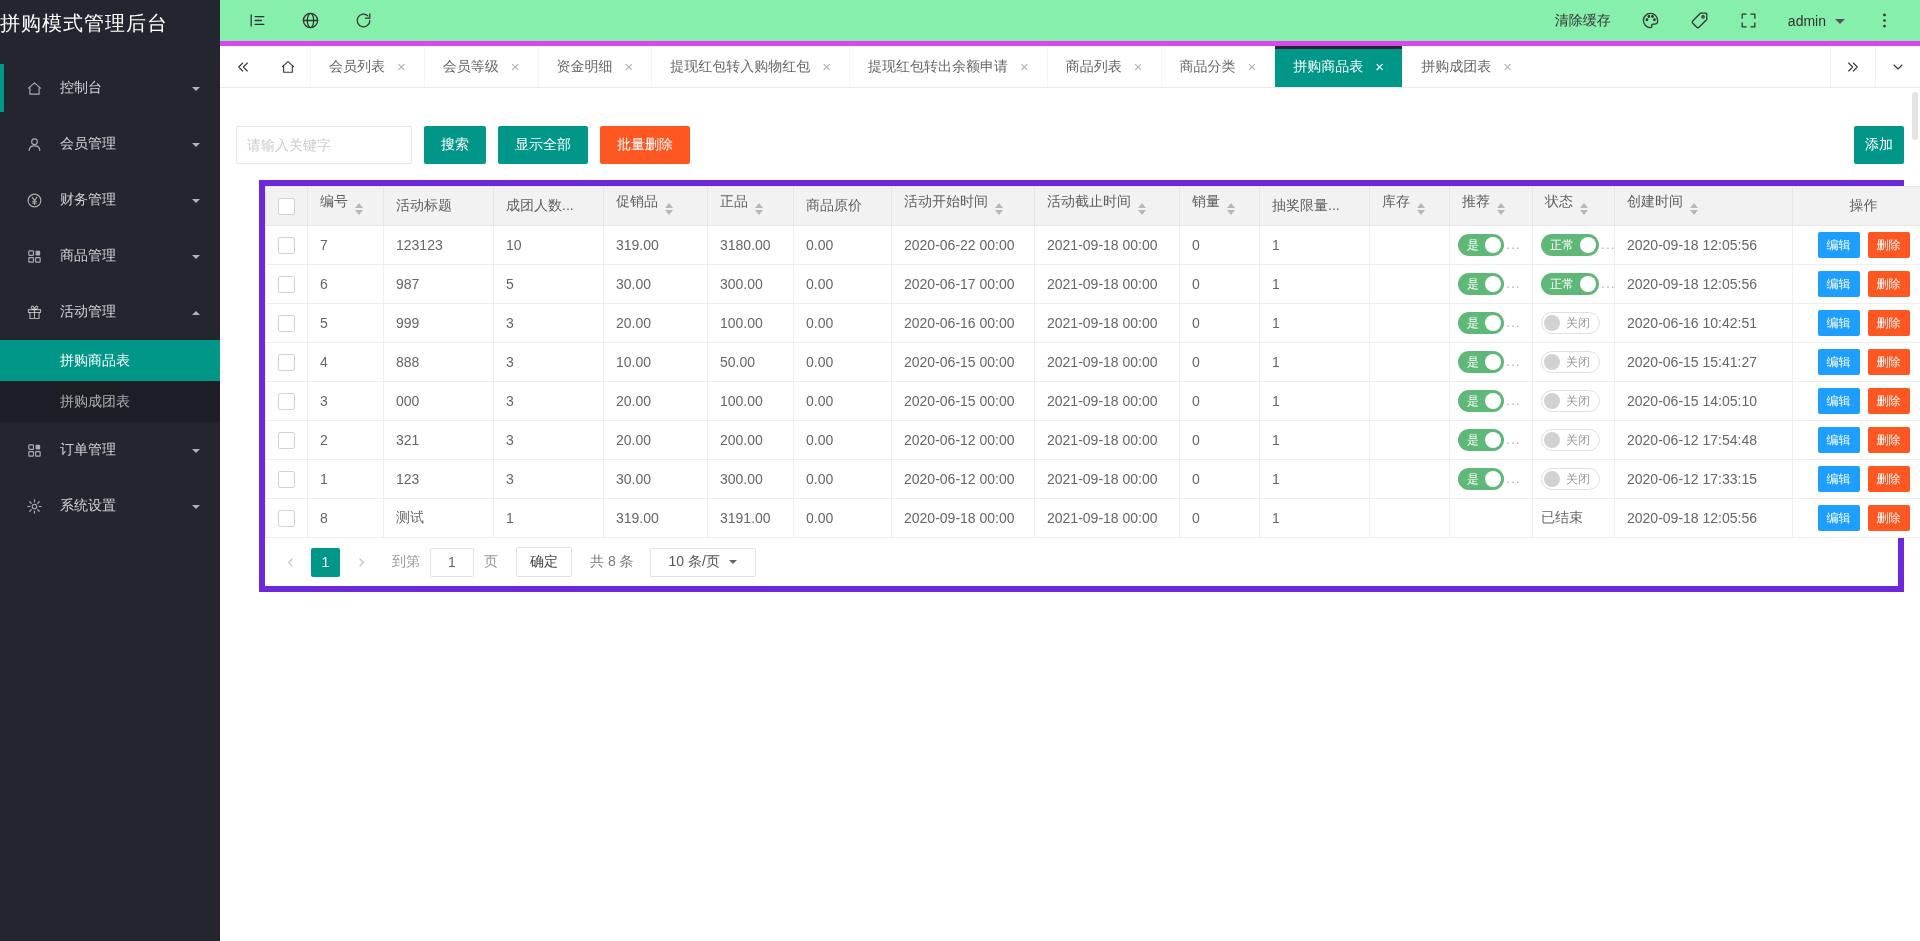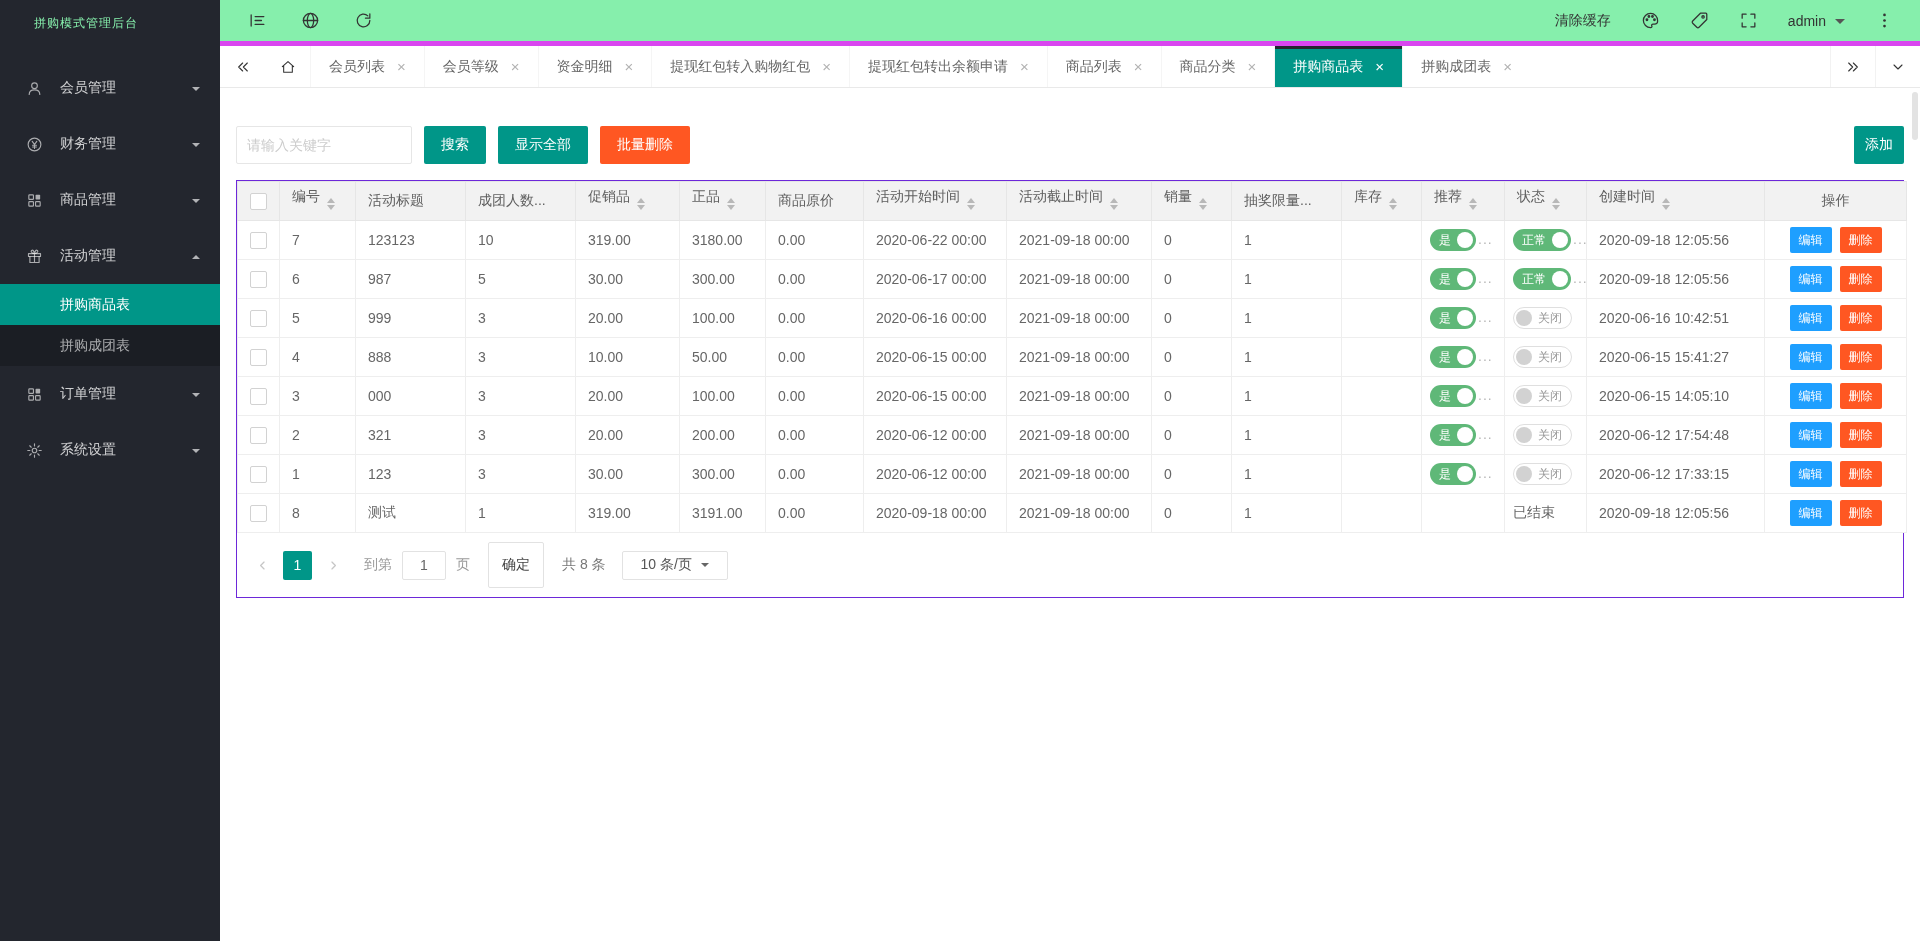--- a/index.html
+++ b/index.html
@@ -2,21 +2,21 @@
 <html><head>
 <meta charset="utf-8">
 <style>
   * { box-sizing: border-box; margin: 0; padding: 0; }
   html,body { width:1920px; height:941px; overflow:hidden; }
   body { font-family:"Liberation Sans","DejaVu Sans",sans-serif; font-size:14px; color:#666; background:#fff; }
   .app { display:flex; width:100%; height:100%; }
 
   
   .sidebar { width:220px; flex-shrink:0; background:#23262e; height:100%; }
-  .logo { height:46px; line-height:46px; padding-left:34px; color:#86efac; font-size:12px; letter-spacing:1px; }
+  .logo { height:46px; line-height:46px; color:#ffffff; font-size:20px; letter-spacing:1px; }
   .menu { padding-top:14px; }
   .menu-item { position:relative; height:56px; display:flex; align-items:center; padding:0 20px 0 26px; color:rgba(255,255,255,.78); cursor:pointer; }
   .menu-item.accent::before { content:""; position:absolute; left:0; top:4px; bottom:4px; width:4px; background:#009688; }
   .menu-item .ic { width:17px; height:17px; margin-right:17px; color:rgba(255,255,255,.62); flex-shrink:0; }
   .menu-item .lbl { flex:1; }
   .caret { width:0; height:0; border:4px solid transparent; }
   .caret.down { border-top-color:rgba(255,255,255,.65); margin-top:5px; }
   .caret.up { border-bottom-color:rgba(255,255,255,.65); margin-top:-3px; }
   .submenu { background:#1b1e24; }
   .submenu-item { height:41px; line-height:41px; padding-left:60px; color:rgba(255,255,255,.62); cursor:pointer; }
@@ -54,21 +54,21 @@
 
   .toolbar { margin-top:22px; display:flex; align-items:center; }
   .search-input { width:176px; height:38px; border:1px solid #e6e6e6; border-radius:2px; padding:0 10px; font-size:14px; color:#666; outline:none; font-family:inherit; }
   .search-input::placeholder { color:#ccc; }
   .btn { height:38px; border:none; border-radius:2px; color:#fff; font-size:14px; cursor:pointer; margin-left:12px; padding:0 17px; font-family:inherit; }
   .btn.teal { background:#009688; }
   .btn.orange { background:#FF5722; }
   .btn.add { margin-left:auto; padding:0 11px; }
 
   
-  .table-wrap { margin-top:16px; border:1px solid #6d28d9; }
+  .table-wrap { margin-top:16px; border:6px solid #6d28d9;margin-left:23px; }
   table { width:100%; border-collapse:collapse; table-layout:fixed; }
   thead th { background:#f2f2f2; height:39px; font-weight:normal; text-align:left; padding:0 12px; border:1px solid #e6e6e6; color:#5f5f5f; font-size:14px; white-space:nowrap; overflow:hidden; }
   thead th.c-center { text-align:center; padding:0; }
   tbody td { height:39px; padding:0 12px; border:1px solid #eee; font-size:14px; color:#666; white-space:nowrap; overflow:hidden; background:#fff; }
   tbody td.c-center { text-align:center; padding:0 6px; }
   tbody td.c-tog { padding:0 6px 0 8px; }
   .sort { display:inline-flex; flex-direction:column; align-items:center; margin-left:7px; vertical-align:-2px; cursor:pointer; }
   .sort i { display:block; width:0; height:0; border:4px solid transparent; }
   .sort .tu { border-bottom:5px solid #b8b8b8; margin-bottom:2px; }
   .sort .td2 { border-top:5px solid #b8b8b8; }
@@ -87,35 +87,42 @@
   .act-btn.del { background:#FF5722; }
 
   
   .pagebar { display:flex; align-items:center; padding:9px 14px; background:#fff; color:#999; }
   .pg-arrow { width:22px; height:22px; color:#c6c6c6; display:inline-flex; align-items:center; justify-content:center; cursor:pointer; }
   .pg-arrow svg { width:15px; height:15px; fill:none; stroke:currentColor; stroke-width:2; stroke-linecap:round; stroke-linejoin:round; }
   .pg-cur { min-width:29px; height:29px; background:#009688; color:#fff; display:inline-flex; align-items:center; justify-content:center; border-radius:2px; margin:0 10px; cursor:default; }
   .pg-txt { margin:0 6px; color:#999; }
   .pg-txt.first { margin-left:20px; }
   .pg-input { width:44px; height:29px; border:1px solid #e2e2e2; border-radius:2px; text-align:center; color:#666; font-size:14px; outline:none; margin:0 4px; font-family:inherit; }
-  .pg-confirm { height:46px; border:1px solid #e2e2e2; background:#fff; border-radius:2px; padding:0 13px; margin:0 8px 0 12px; color:#444; font-size:14px; cursor:pointer; font-family:inherit; }
+  .pg-confirm { height:30px; border:1px solid #e2e2e2; background:#fff; border-radius:2px; padding:0 13px; margin:0 8px 0 12px; color:#444; font-size:14px; cursor:pointer; font-family:inherit; }
   .pg-total { margin:0 10px; color:#777; }
   .pg-size { height:29px; border:1px solid #e2e2e2; border-radius:2px; padding:0 18px; display:inline-flex; align-items:center; gap:9px; color:#555; cursor:pointer; margin-left:6px; }
   .pg-size .caret-dn { border-width:4px; border-top-color:#666; margin-left:0; top:2px; }
 
   .vscroll { position:absolute; right:2px; top:92px; width:6px; height:48px; background:#e3e3e3; border-radius:3px; }
 </style>
 </head>
 <body>
 
 <div class="app">
 
   <aside class="sidebar">
     <div class="logo">拼购模式管理后台</div>
     <nav class="menu" id="side-menu">
+        <div class="menu-item accent">
+    <span class="ic"><svg viewBox="0 0 24 24">
+              <path d="M3.5 11.5 12 4l8.5 7.5M5.5 10v10h13V10"></path>
+            </svg></span>
+    <span class="lbl">控制台</span>
+    <span class="caret down"></span>
+  </div>
         <div class="menu-item">
     <span class="ic"><svg viewBox="0 0 24 24">
               <circle cx="12" cy="8" r="4"></circle>
               <path d="M4.5 20.5c0-4 3.3-6.5 7.5-6.5s7.5 2.5 7.5 6.5"></path>
             </svg></span>
     <span class="lbl">会员管理</span>
     <span class="caret down"></span>
   </div>
         <div class="menu-item">
     <span class="ic"><svg viewBox="0 0 24 24">

